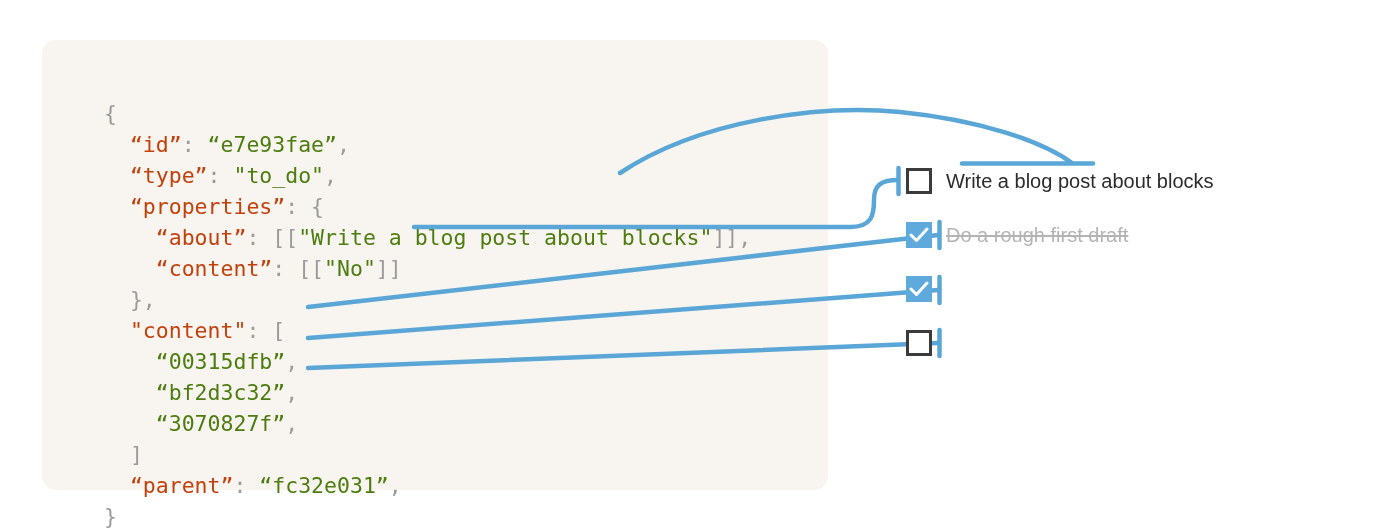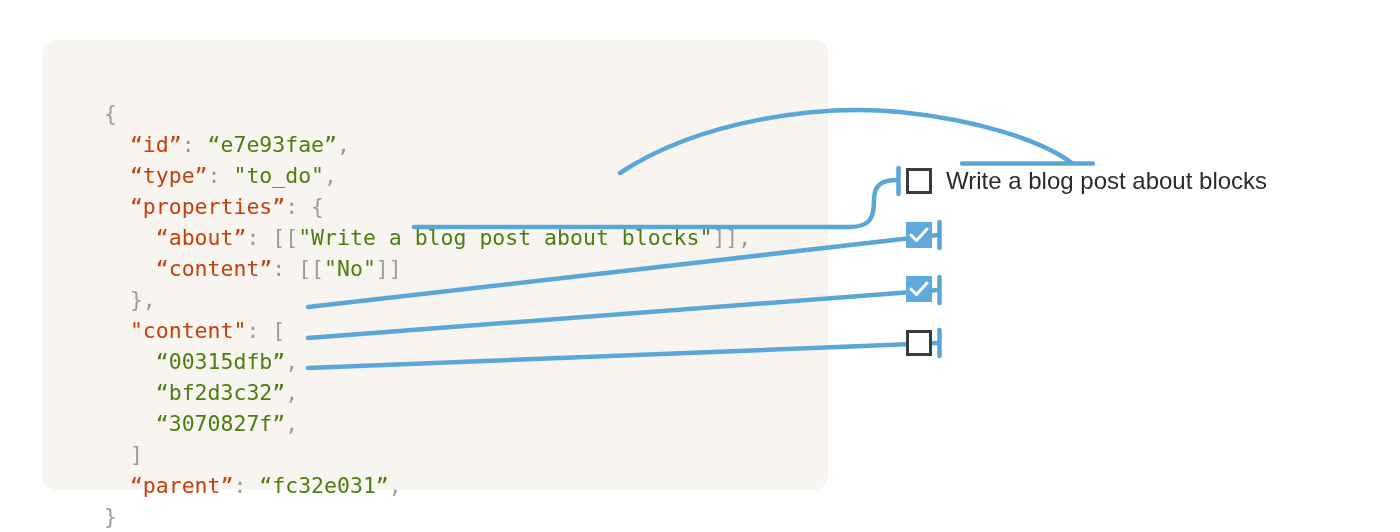--- a/index.html
+++ b/index.html
@@ -96,21 +96,21 @@
   }
   .box.checked svg {
     position: absolute;
     left: 3px;
     top: 4px;
   }
 
   .todo-label {
     margin-left: 14px;
     font-family: "Liberation Sans", sans-serif;
-    font-size: 24px;
+    font-size: 20px;
     color: #2b2b2b;
     white-space: nowrap;
   }
   .todo-label.done {
     color: #b4b4b4;
     text-decoration: line-through;
     text-decoration-color: #b4b4b4;
     text-decoration-thickness: 2px;
   }
 </style>
@@ -160,20 +160,21 @@
       <div class="todo-row r0">
         <div class="box unchecked"></div>
         <span class="todo-label">Write a blog post about blocks</span>
       </div>
       <div class="todo-row r1">
         <div class="box checked">
           <svg width="20" height="18" viewBox="0 0 20 18" xmlns="http://www.w3.org/2000/svg">
             <path d="M2 9 L7.5 14.5 L18 3" fill="none" stroke="#ffffff" stroke-width="3" stroke-linecap="round" stroke-linejoin="round"></path>
           </svg>
         </div>
+        <span class="todo-label done">Do a rough first draft</span>
       </div>
       <div class="todo-row r2">
         <div class="box checked">
           <svg width="20" height="18" viewBox="0 0 20 18" xmlns="http://www.w3.org/2000/svg">
             <path d="M2 9 L7.5 14.5 L18 3" fill="none" stroke="#ffffff" stroke-width="3" stroke-linecap="round" stroke-linejoin="round"></path>
           </svg>
         </div>
       </div>
       <div class="todo-row r3">
         <div class="box unchecked"></div>

